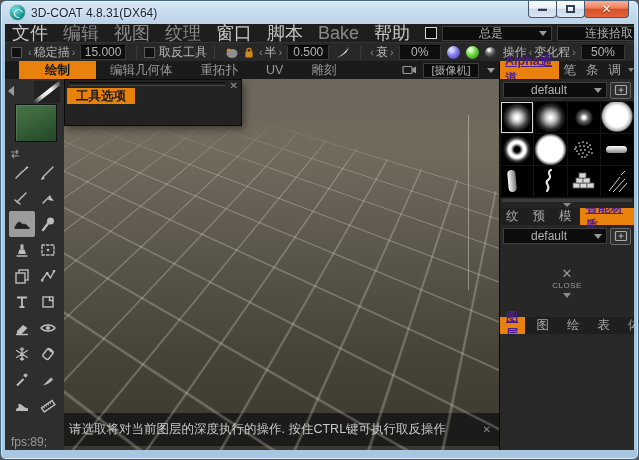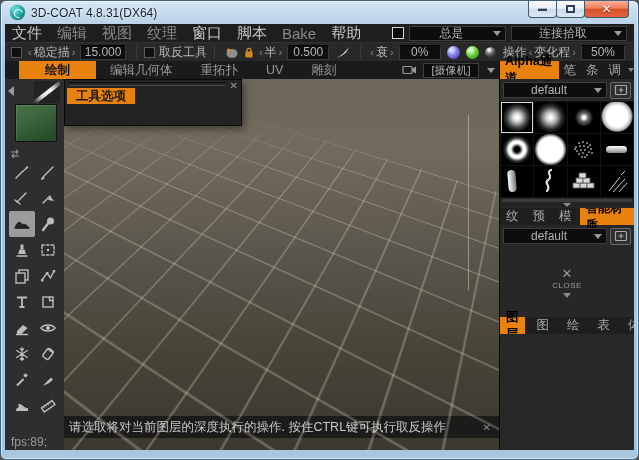--- a/index.html
+++ b/index.html
@@ -22,29 +22,29 @@
   .wbtn.min,.wbtn.max { width:29px; background:linear-gradient(180deg,#fdfeff,#e9f0f8 45%,#ccdaea 50%,#dce7f2); }
   .wbtn.close { width:45px; background:linear-gradient(180deg,#f9b09a,#f07d58 45%,#d5512b 52%,#e2653c); }
   .glyph-min { width:9px; height:3px; background:#2d4257; box-shadow:inset 0 1px 0 rgba(255,255,255,.6); }
   .glyph-max { width:9px; height:8px; border:2px solid #2d4257; background:rgba(255,255,255,.5); }
   .glyph-close { color:#fff; font-size:12px; font-weight:bold; text-shadow:0 1px 1px #7a2410; line-height:1; }
   
   .frame { position:absolute; left:4px; right:4px; top:23px; bottom:9px; background:#1e1e1e;
     display:flex; flex-direction:column; overflow:hidden; }
   
   .menubar { height:18px; background:#1e1e1e; display:flex; align-items:center; padding:0 7px; flex:0 0 auto; }
-  .menu-item { font-size:15px; color:#c8c8c8; margin-right:15px; white-space:nowrap; }
+  .menu-item { font-size:18px; color:#c8c8c8; margin-right:15px; white-space:nowrap; }
   .menu-item.dim { color:#8a8a8a; }
   .menu-right { margin-left:auto; display:flex; align-items:center; gap:5px; }
   .mcheck { width:12px; height:12px; background:#0a0a0a; border:1px solid #d8d8d8; }
   .dd { background:#0d0d0d; border:1px solid #3d3d3d; height:15px; display:flex; align-items:center;
     font-size:12px; color:#b2b2b2; padding:0 4px; }
   .dd .dd-label { flex:1; text-align:center; }
   .arrow-down { width:0; height:0; border-left:4px solid transparent; border-right:4px solid transparent; border-top:5px solid #9a9a9a; margin-left:4px; }
-  .dd.always { width:97px; } .dd.pick { width:116px; }
+  .dd.always { width:110px; } .dd.pick { width:116px; }
   
   .toolbar { height:19px; background:#282828; border-top:1px solid #323232; display:flex; align-items:center;
     padding:0 6px; font-size:12px; color:#b5b5b5; flex:0 0 auto; white-space:nowrap; }
   .cb { width:11px; height:11px; background:#101010; border:1px solid #5a5a5a; margin-right:4px; flex:0 0 auto; }
   .spin { color:#8a8a8a; font-size:11px; margin:0 2px; }
   .vbox { background:#0f0f0f; border:1px solid #3a3a3a; border-top-color:#000; height:15px;
     display:flex; align-items:center; justify-content:center; color:#b4b4b4; font-size:12px; margin:0 3px; }
   .sep { width:1px; height:13px; background:#161616; border-right:1px solid #3b3b3b; margin:0 7px; }
   .sphere { width:13px; height:13px; border-radius:50%; margin:0 3px; flex:0 0 auto; }
   .sphere.purple { background:radial-gradient(circle at 35% 30%, #cdd6ff 0 15%, #8f86ea 40%, #5b4fd0 75%, #3f37a0); }
@@ -52,21 +52,21 @@
   .sphere.dark   { width:11px; height:11px; background:radial-gradient(circle at 38% 28%, #ededed 0 12%, #8a8a8a 28%, #3a3a3a 62%, #242424); }
   .tb-icon { display:flex; align-items:center; margin:0 2px; }
   
   .tabrow { height:18px; background:#1b1b1b; display:flex; align-items:stretch; flex:0 0 auto; font-size:12.5px; }
   .tabrow-left { flex:1; display:flex; align-items:stretch; overflow:hidden; }
   .ws-tab { display:flex; align-items:center; justify-content:center; color:#9a9a9a; padding:0 14px; }
   .ws-tab.active { background:#e8820c; color:#151515; font-weight:bold; padding:0 26px; margin-left:14px; }
   .cam-dd { width:56px; margin:2px 4px; }
   .tabrow-right { width:135px; flex:0 0 auto; display:flex; align-items:stretch; border-left:1px solid #000; }
   .rp-tab { display:flex; align-items:center; color:#a8a8a8; padding:0 5px; }
-  .rp-tab.active { background:#e8820c; color:#000000; font-weight:bold; }
+  .rp-tab.active { background:#e8820c; color:#4c1d95; font-weight:bold;text-decoration:underline; }
   .mini-arrow { width:0;height:0;border-left:3.5px solid transparent;border-right:3.5px solid transparent;border-top:4px solid #8a8a8a; margin-left:2px; align-self:center; }
   
   .body { flex:1; display:flex; min-height:0; }
   
   .left-panel { width:59px; background:#2e2e2e; position:relative; flex:0 0 auto; }
   .lp-top { height:26px; position:relative; }
   .collapse-arrow { position:absolute; left:3px; top:7px; width:0; height:0;
     border-top:5px solid transparent; border-bottom:5px solid transparent; border-right:6px solid #9a9a9a; }
   .stroke-preview { position:absolute; right:4px; top:2px; width:26px; height:22px; background:#222; overflow:hidden; }
   .stroke-preview::after { content:""; position:absolute; left:-4px; top:9px; width:36px; height:4px; border-radius:2px;
@@ -97,21 +97,21 @@
     border:1px solid #0a0a0a; box-shadow:2px 3px 8px rgba(0,0,0,.45); }
   .popup-grip { height:4px; margin:2px 16px 0 4px; border-top:1px solid #0c0c0c; border-bottom:1px solid #4a4a4a; }
   .popup-close { position:absolute; right:3px; top:0; color:#9a9a9a; font-size:10px; }
   .popup-tab { display:inline-block; margin-left:2px; padding:0 9px; background:#e8820c; color:#1a1a1a;
     font-size:12.5px; font-weight:bold; height:16px; line-height:16px; }
   .popup-buttons { display:flex; margin:3px 2px 0 2px; height:18px; gap:1px; }
   .popup-btn { flex:1; display:flex; align-items:center; justify-content:center; font-size:13px; }
   .popup-btn.active { background:#e8820c; color:#151515; font-weight:bold; }
   .popup-btn.idle { background:#3e3e3e; color:#9a9a9a; }
   
-  .status-bar { position:absolute; left:0; right:0; bottom:12px; height:22px; background:rgba(22,22,22,.84);
+  .status-bar { position:absolute; left:0; right:0; bottom:4px; height:33px; background:rgba(22,22,22,.84);
     display:flex; align-items:center; padding:0 8px 0 5px; color:#c9c9c9; font-size:12.5px; }
   .status-close { margin-left:auto; color:#8a8a8a; font-size:10px; }
   
   .right-panel { width:135px; flex:0 0 auto; background:#272727; border-left:1px solid #0a0a0a;
     display:flex; flex-direction:column; }
   .rp-dd-row { height:22px; display:flex; align-items:center; padding:2px 3px; gap:3px; flex:0 0 auto; }
   .rp-dd { flex:1; height:16px; }
   .folder-btn { width:21px; height:17px; background:#2f2f2f; border:1px solid #6a6a6a; border-radius:2px;
     display:flex; align-items:center; justify-content:center; }
   .alpha-grid { display:grid; grid-template-columns:repeat(4,1fr); gap:1px; background:#141414;

